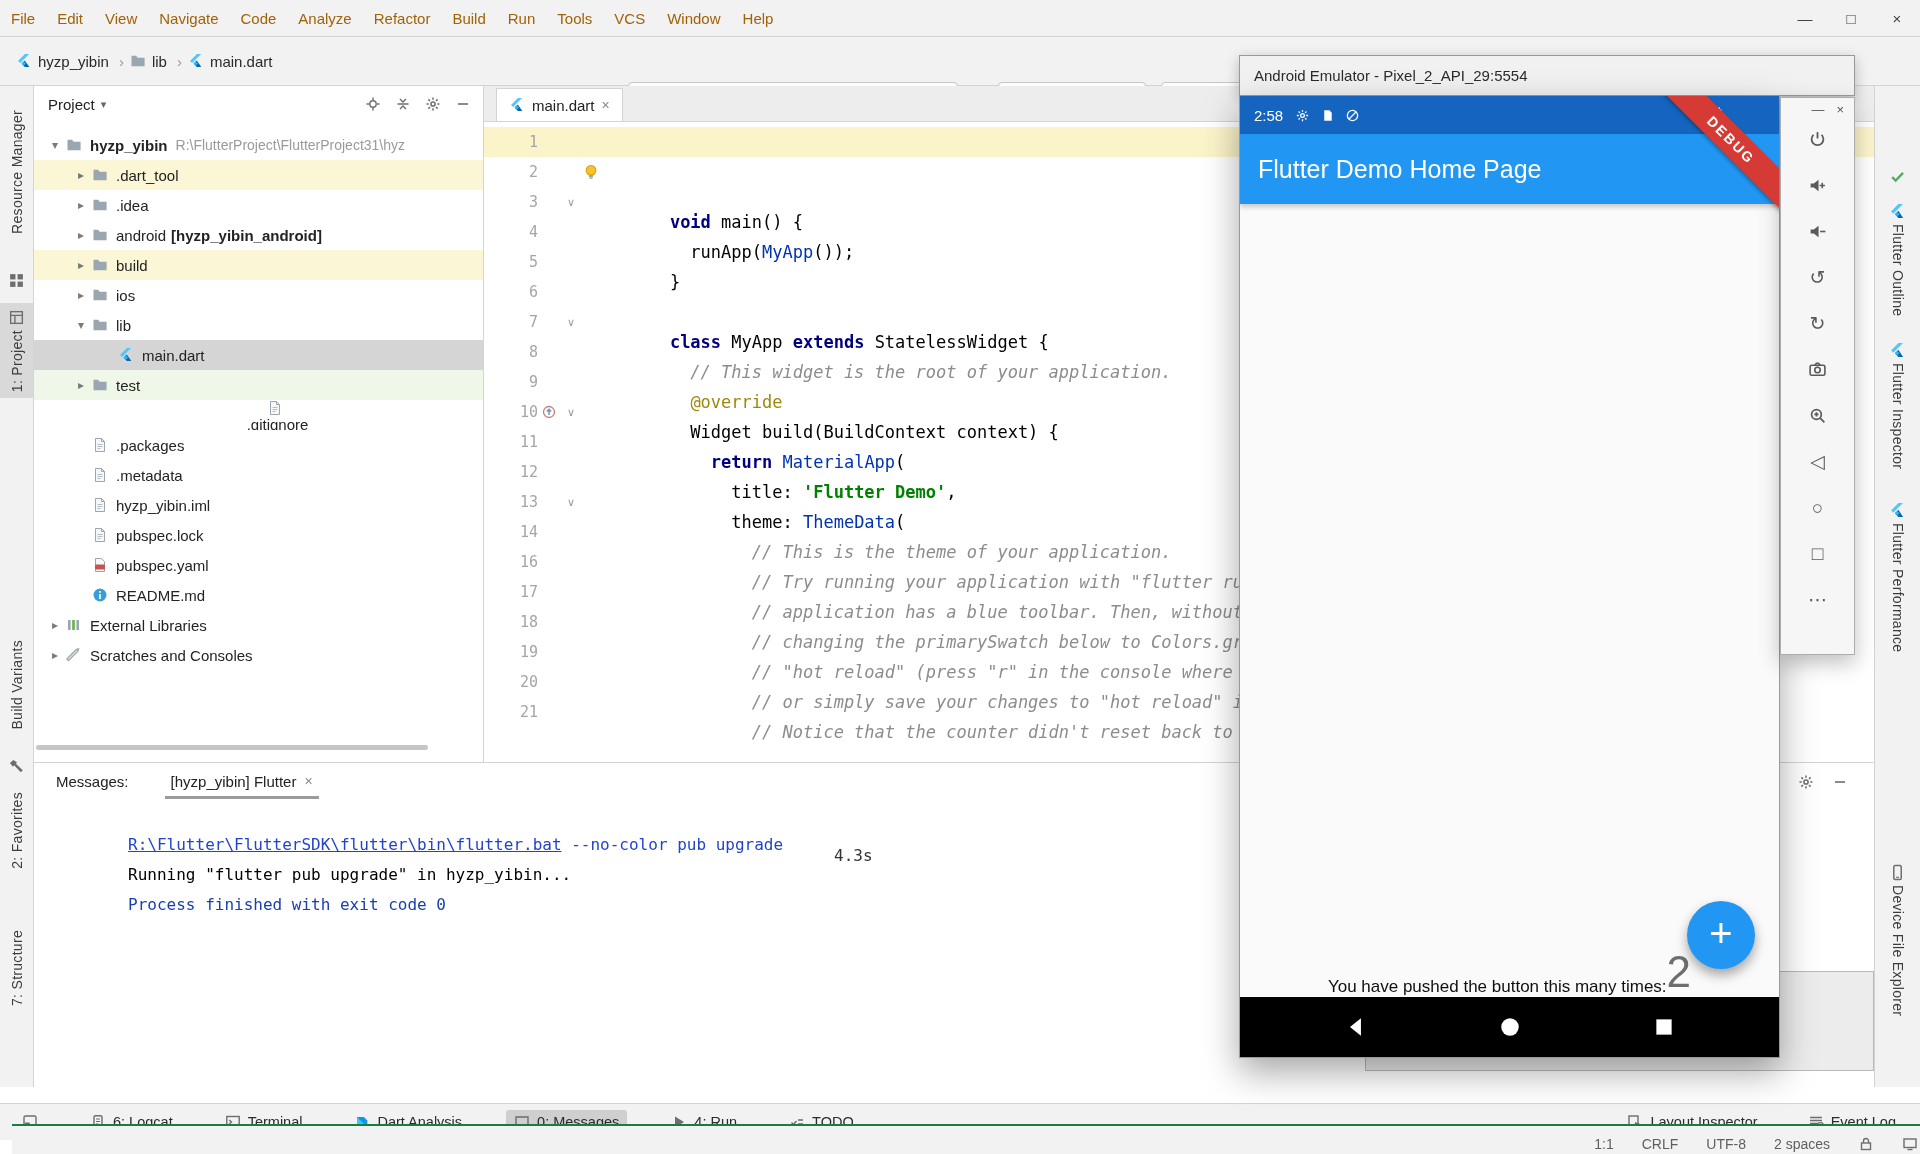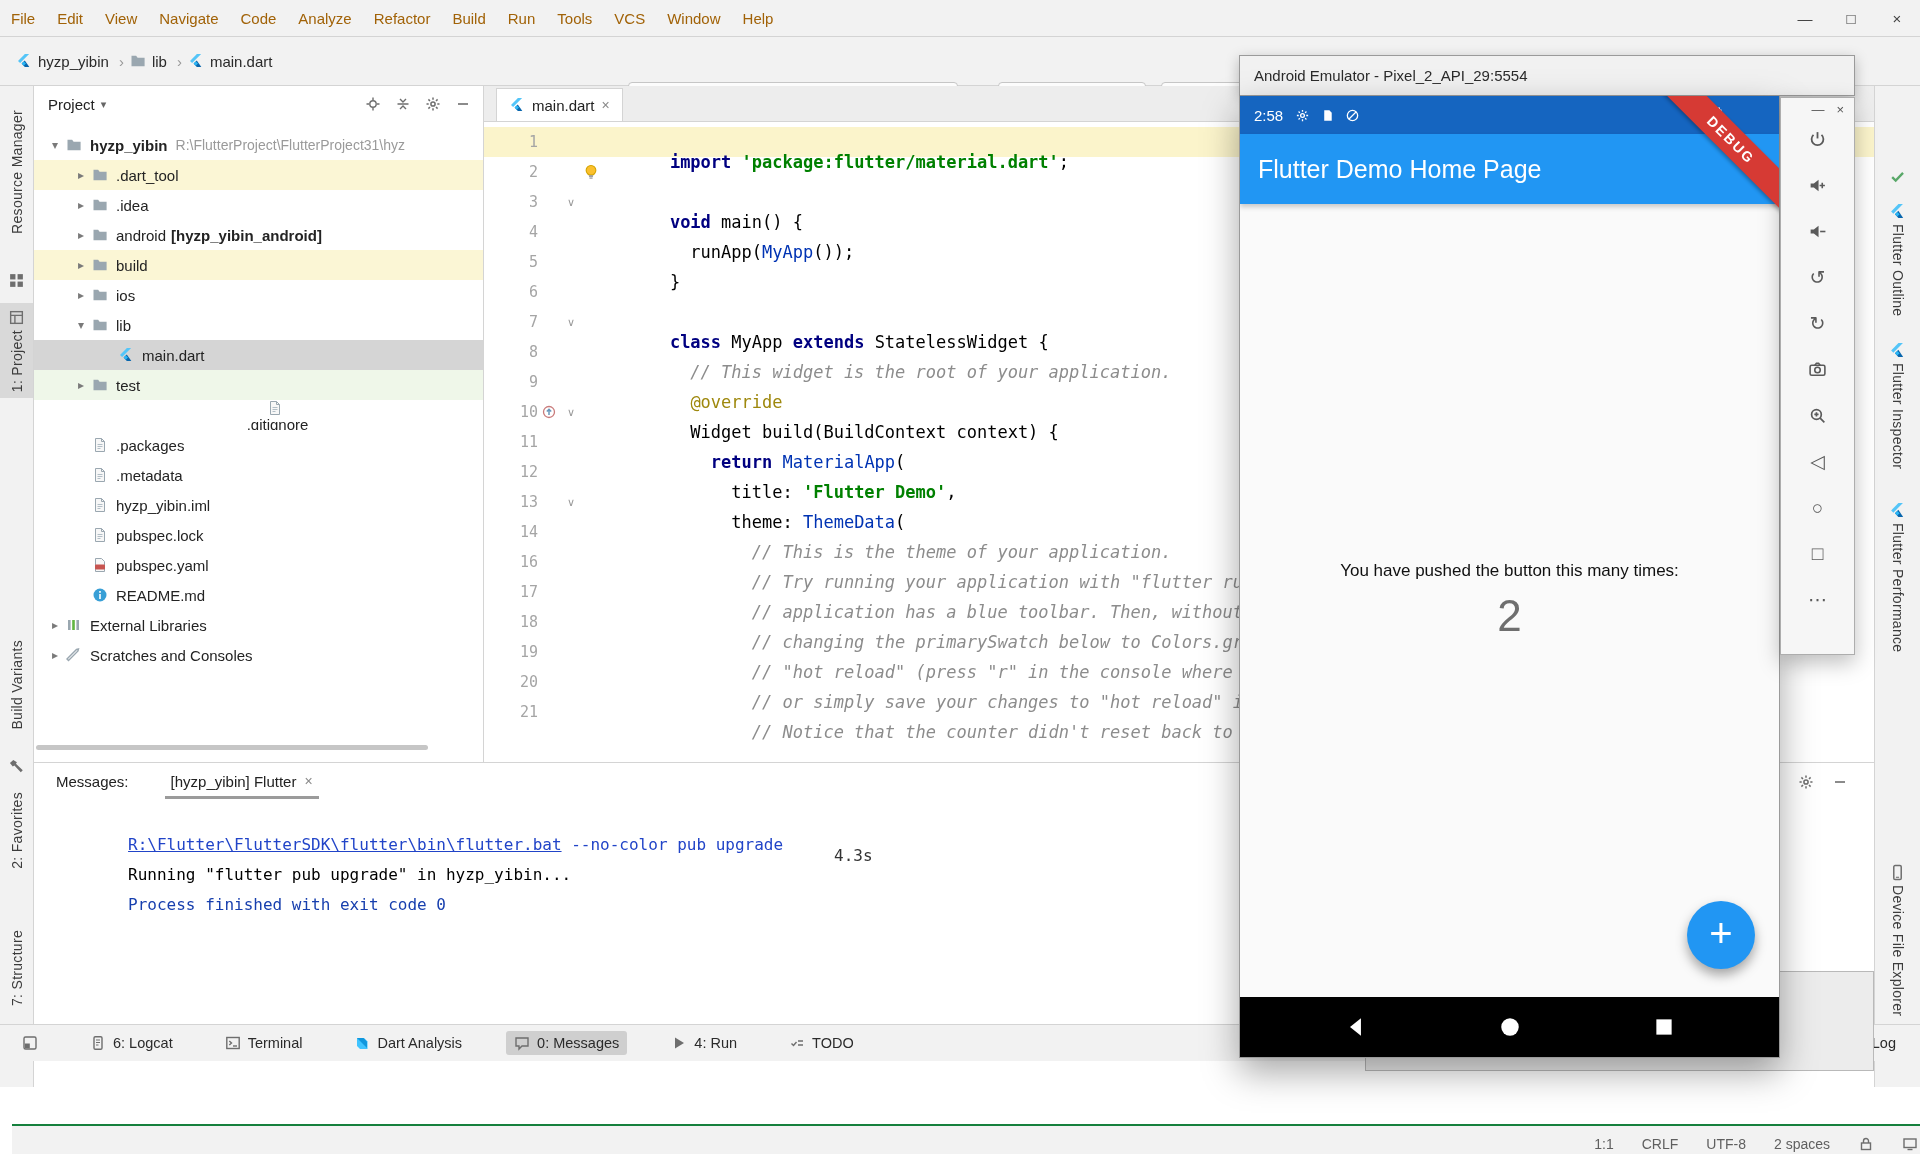--- a/index.html
+++ b/index.html
@@ -91,21 +91,21 @@
   .msg-body{padding-top:10px}
   .msg-line{position:relative;height:30px;display:flex;align-items:center;font-family:"DejaVu Sans Mono",monospace;font-size:16px;white-space:pre;padding-left:17px}
   .link{color:#2144C8;text-decoration:underline}
   .cmd{color:#2144C8}
   .plain{color:#000}
   .info{color:#173FAE}
   .mright{position:absolute;left:800px;color:#333}
   .mright:empty{display:none}
 
   
-  #bottombar{position:absolute;left:0;top:1024px;width:1920px;height:37px;background:#F2F2F2;border-top:1px solid #D4D4D4;display:flex;align-items:center;padding:0 16px 0 14px}
+  #bottombar{position:absolute;left:0;top:1103px;width:1920px;height:37px;background:#F2F2F2;border-top:1px solid #D4D4D4;display:flex;align-items:center;padding:0 16px 0 14px}
   .bb-left,.bb-right{display:flex;align-items:center;gap:36px}
   .bb-right{margin-left:auto;gap:34px}
   .bb-item{display:flex;align-items:center;gap:7px;font-size:14.5px;color:#2b2b2b;padding:4px 8px;border-radius:3px}
   .bb-item.active{background:#CFCFCF}
   .bb-label:empty{display:none}
 
   
   #statusbar{position:absolute;left:12px;top:1124px;width:1920px;height:38px;background:#F2F2F2;border-top:2px solid #15803d;display:flex;align-items:center}
   .sb-right{margin-left:auto;display:flex;align-items:center;gap:28px;padding-right:14px}
   .sb-right>span{display:flex;align-items:center;gap:28px}
@@ -118,21 +118,21 @@
   #emuwin{position:absolute;left:1239px;top:55px;width:616px;height:1003px;z-index:50}
   .emu-title{position:absolute;left:0;top:0;width:616px;height:41px;background:#F1F1F1;border:1px solid #9A9A9A;display:flex;align-items:center;padding-left:14px;font-size:15px;color:#2b2b2b;box-shadow:0 4px 14px rgba(0,0,0,.25)}
   .emu-phone{position:absolute;left:0;top:41px;width:541px;height:962px;background:#FAFAFA;border:1px solid #9A9A9A;border-top:none;overflow:hidden;box-shadow:0 14px 34px rgba(0,0,0,.35)}
   .ph-status{height:38px;display:flex;align-items:center;padding:0 14px;gap:10px;position:relative;z-index:2}
   .ph-time{color:#fff;font-size:15px;margin-right:2px}
   .phi svg{width:15px;height:15px}
   .ph-batt{margin-left:auto;margin-right:42px}
   .ph-batt svg{width:10px;height:16px}
   .ph-appbar{height:70px;display:flex;align-items:center;padding-left:18px;box-shadow:0 3px 5px rgba(0,0,0,.2);position:relative;z-index:2}
   .ph-appbar span{color:#fff;font-size:25px}
-  .ph-body{position:absolute;left:0;top:108px;right:0;bottom:60px;display:flex;flex-direction:column;align-items:center;justify-content:center;background:#FAFAFA}
+  .ph-body{position:absolute;left:0;top:108px;right:0;bottom:60px;display:flex;flex-direction:row;align-items:flex-end;justify-content:center;background:#FAFAFA}
   .ph-push{font-size:17px;color:#101010}
   .ph-counter{font-size:44px;color:#6E6E6E;margin-top:10px}
   .ph-fab{position:absolute;right:24px;bottom:88px;width:68px;height:68px;border-radius:50%;display:flex;align-items:center;justify-content:center;box-shadow:0 6px 12px rgba(0,0,0,.35);z-index:3}
   .ph-fab span{color:#fff;font-size:40px;line-height:1;margin-top:-4px}
   .ph-nav{position:absolute;left:0;bottom:0;width:100%;height:60px;background:#000;display:flex;align-items:center;justify-content:center;gap:130px;z-index:4}
   .nav-btn svg{width:24px;height:24px}
   .debug-banner{position:absolute;top:30px;right:-52px;width:200px;height:28px;transform:rotate(45deg);display:flex;align-items:center;justify-content:center;color:#fff;font-weight:bold;font-size:14px;letter-spacing:2px;z-index:5;box-shadow:0 2px 4px rgba(0,0,0,.3)}
   .emu-rail{position:absolute;left:541px;top:42px;width:75px;height:558px;background:#F6F6F6;border:1px solid #ADADAD;box-shadow:0 8px 20px rgba(0,0,0,.25)}
   .rail-top{height:26px;display:flex;justify-content:flex-end;gap:12px;padding:4px 10px 0 0;color:#555;font-size:13px}
   .rail-btns{display:flex;flex-direction:column;align-items:center;margin-top:4px;gap:24px}
@@ -550,23 +550,20 @@
       <span class="tab-close">×</span>
     </div>
   </div>
   <div class="code">
 
   <div class="code-line hl-line">
         <span class="lnum">1</span>
         <span class="marker"></span>
         <span class="fold"></span>
         <span class="bulbslot"></span>
-        <span class="ctext">
-          
-        <span class=" kw">import </span><span class=" str">'package:flutter/material.dart'</span><span class=" pl">;</span></span>
       </div>
       <div class="code-line">
         <span class="lnum">2</span>
         <span class="marker"></span>
         <span class="fold"></span>
         <span class="bulbslot"><svg viewBox="0 0 16 16">
             <circle cx="8" cy="6.5" r="4.3" fill="#FBC02D" stroke="#D5A400"></circle>
             <rect x="6.2" y="10.8" width="3.6" height="1.6" fill="#9E9E9E"></rect>
             <rect x="6.6" y="12.8" width="2.8" height="1.2" fill="#9E9E9E"></rect>
           </svg></span>

